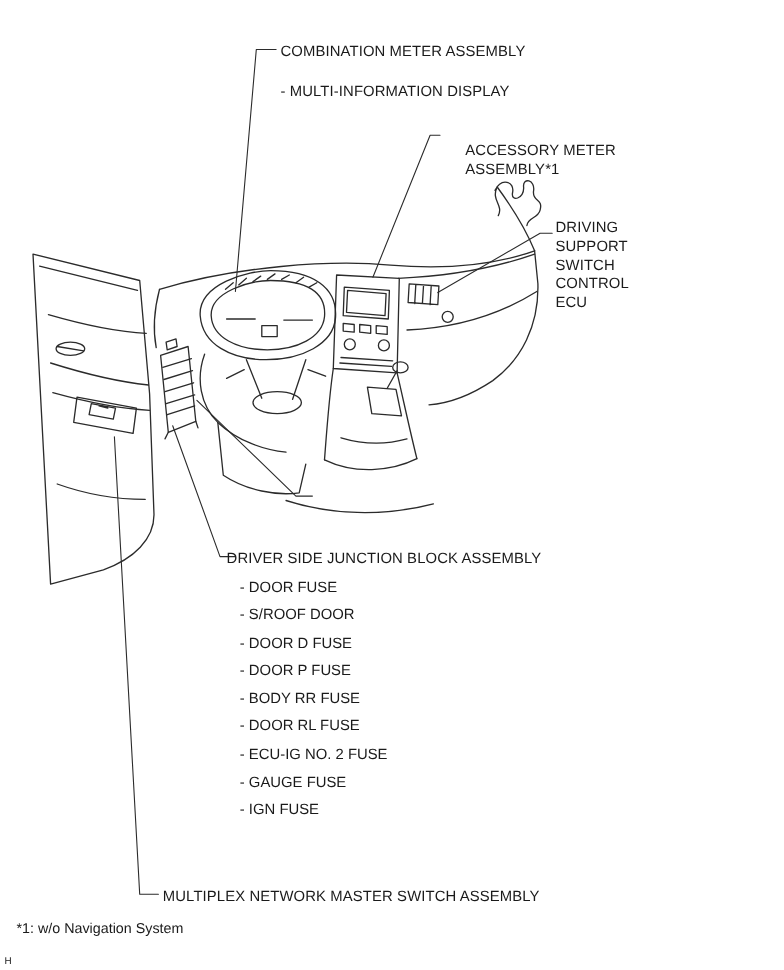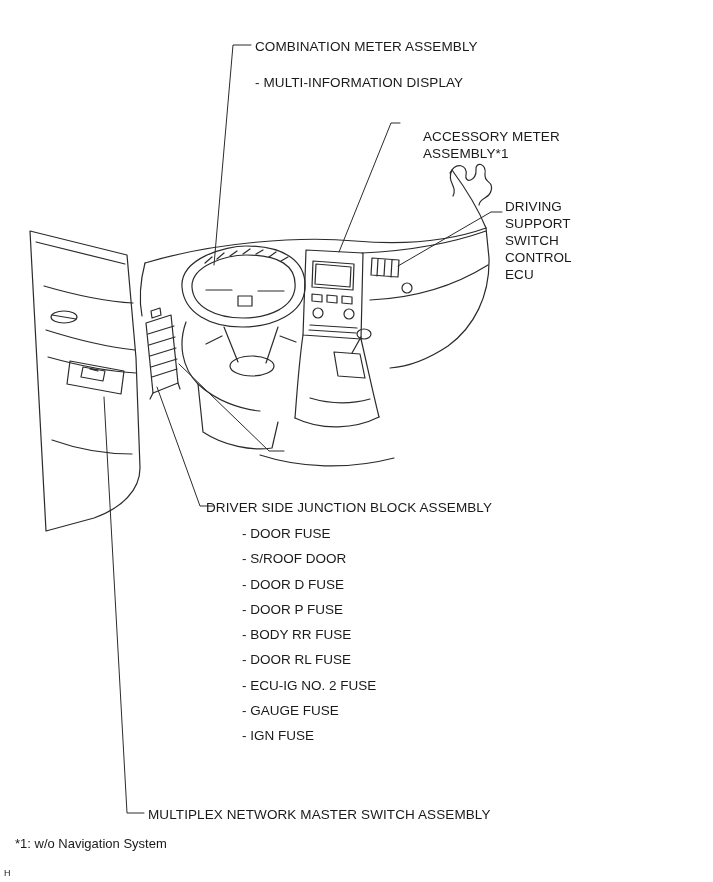--- a/index.html
+++ b/index.html
@@ -30,21 +30,20 @@
     left: 218px;
     top: 525px;
     display: flex;
     flex-direction: column;
   }
   .fuse-list .fuse-item {
     font-size: 13.5px;
     line-height: 17px;
     margin-bottom: 8.3px;
     white-space: nowrap;
-    margin-left: 24px;
   }
   .footnote {
     position: absolute;
     left: 15px;
     top: 836px;
     font-size: 13px;
   }
   .page-marker {
     position: absolute;
     left: 4px;

